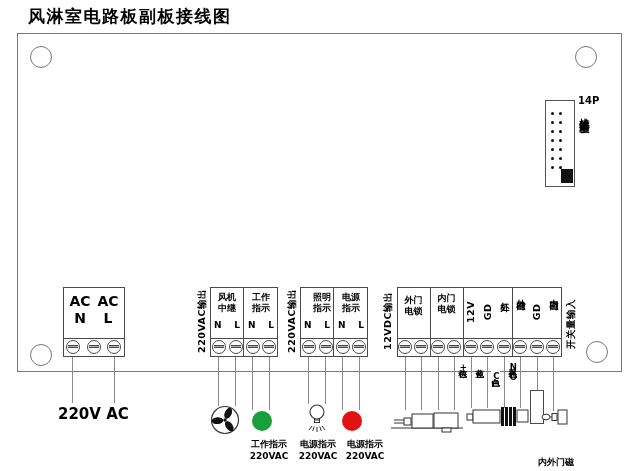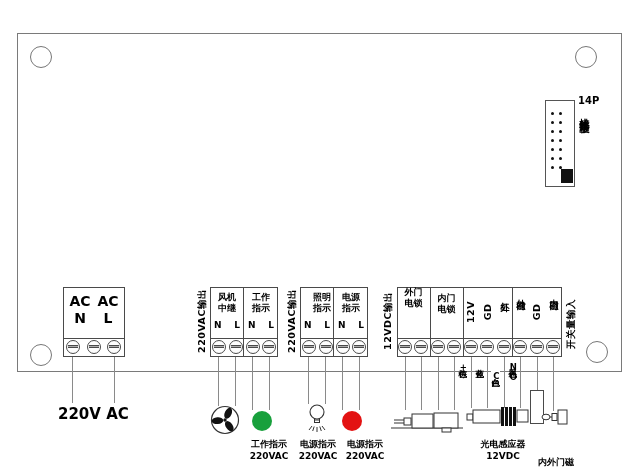--- a/index.html
+++ b/index.html
@@ -31,20 +31,21 @@
   .pin { width:3px; height:3px; background:#111; border-radius:50%; }
   .keysq { background:#111; }
   .c14p { font-size:10px; font-weight:bold; }
   svg { display:block; }
 </style>
 </head>
 <body>
 
 <div class="stage">
 
+  <div class="abs title" style="left:28px; top:5px;">风淋室电路板副板接线图</div>
 
   <div class="abs board" style="left:17px; top:33px; width:605px; height:339px;"></div>
 
   <div class="abs hole" style="left:30px;  top:46px;"></div>
   <div class="abs hole" style="left:575px; top:46px;"></div>
   <div class="abs hole" style="left:30px;  top:344px;"></div>
   <div class="abs hole" style="left:586px; top:341px;"></div>
 
   <div class="abs conn" style="left:545px; top:100px; width:30px; height:87px;">
     <div class="pins abs" style="left:5px; top:11px;">
@@ -121,21 +122,21 @@
   <div class="screw" style="left:302px; top:340px;"></div>
   <div class="screw" style="left:319px; top:340px;"></div>
   <div class="screw" style="left:336px; top:340px;"></div>
   <div class="screw" style="left:352px; top:340px;"></div>
 
   <div class="abs block" style="left:397px; top:287px; width:165px; height:70px;"></div>
   <div class="abs hline" style="left:397px; top:338px; width:165px;"></div>
   <div class="abs vline" style="left:430px; top:287px; height:70px;"></div>
   <div class="abs vline" style="left:463px; top:287px; height:70px;"></div>
   <div class="abs vline" style="left:512px; top:287px; height:70px;"></div>
-  <div class="abs cell2" style="left:398px; top:287px; width:31px;">外门
+  <div class="abs cell2" style="left:398px; top:295px; width:31px;">外门
 电锁</div>
   <div class="abs cell2" style="left:431px; top:293px; width:31px;">内门
 电锁</div>
   <div class="abs rot" style="left:456px; top:306px; width:30px;">12V</div>
   <div class="abs rot" style="left:473px; top:306px; width:30px;">GD</div>
   <div class="abs vtext" style="left:499px; top:295px; height:30px;">红外</div>
   <div class="abs vtext" style="left:515px; top:292px; height:42px;">外门磁</div>
   <div class="abs rot" style="left:522px; top:306px; width:30px;">GD</div>
   <div class="abs vtext" style="left:548px; top:292px; height:42px;">内门磁</div>
   <div class="screw" style="left:398px; top:340px;"></div>
@@ -236,21 +237,17 @@
     <div>220VAC</div>
   </div>
   <div class="abs devlabel" style="left:284px; top:438px; width:68px;">
     <div>电源指示</div>
     <div>220VAC</div>
   </div>
   <div class="abs devlabel" style="left:331px; top:438px; width:68px;">
     <div>电源指示</div>
     <div>220VAC</div>
   </div>
-  <div class="abs devlabel" style="left:469px; top:438px; width:68px;">
-    <div>光电感应器</div>
-    <div>12VDC</div>
-  </div>
   <div class="abs devlabel" style="left:522px; top:456px; width:68px;">
     <div>内外门磁</div>
   </div>
 
 </div>
 
 </body></html>

